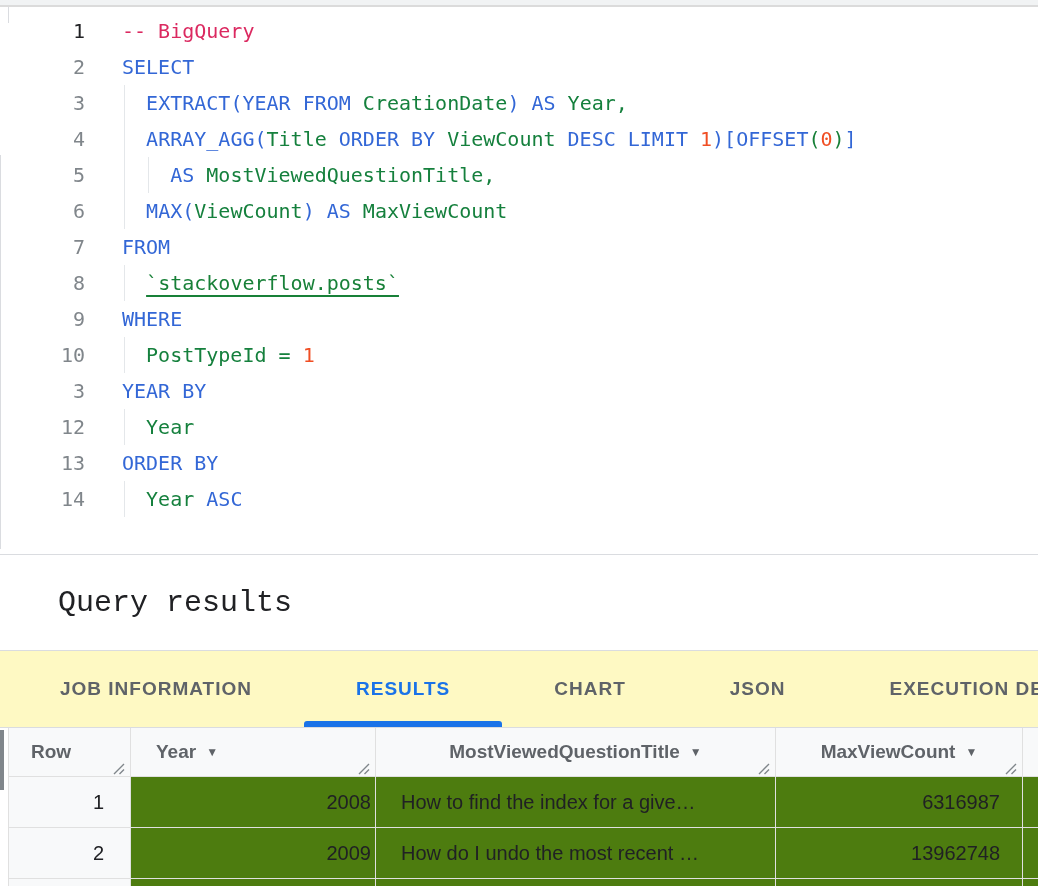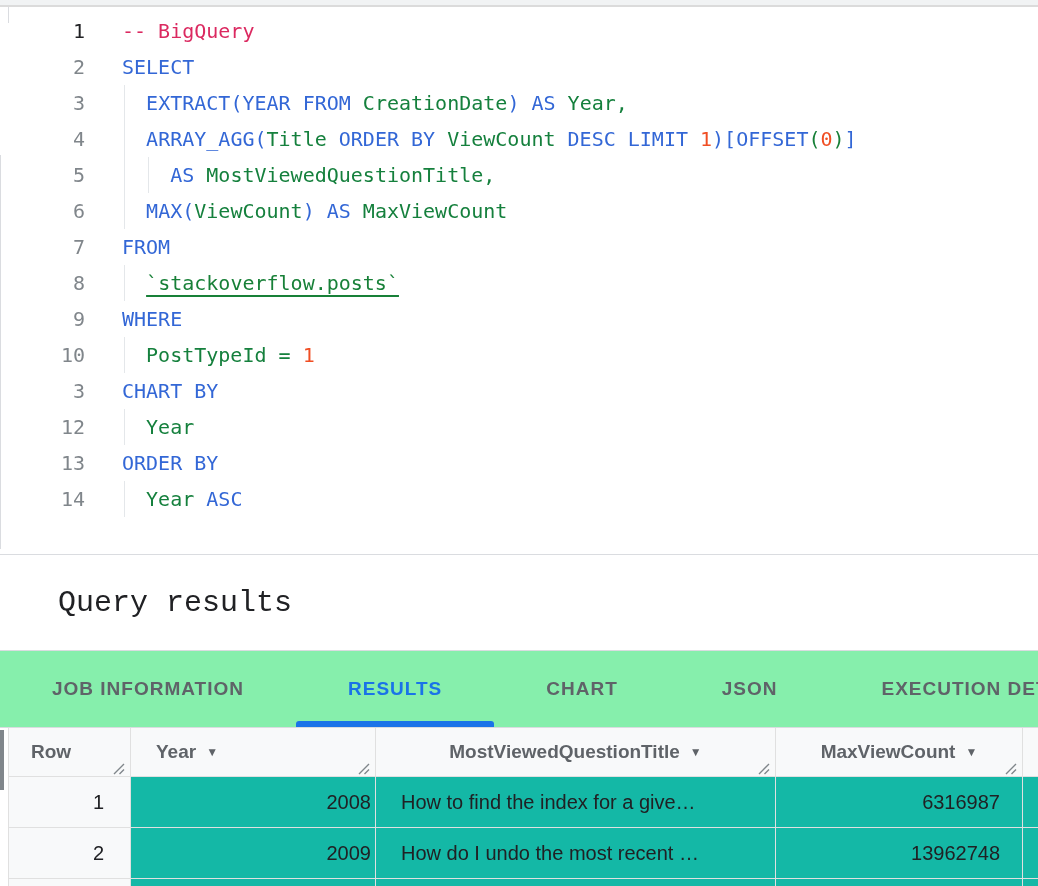--- a/index.html
+++ b/index.html
@@ -38,35 +38,35 @@
   
   .results-title-bar {
     height:95px; border-bottom:1px solid #DADCE0;
     display:flex; align-items:center; padding-left:58px; box-sizing:content-box;
     font-size:30px; font-weight:400; color:#202124; background:#fff;font-family:Liberation Mono, monospace;
   }
 
   
   .tabbar {
     height:76px; border-bottom:1px solid #DADCE0;
-    display:flex; align-items:stretch; background:#86efac;
+    display:flex; align-items:stretch; padding-left:8px; background:#fef9c3;
   }
   .tab {
     position:relative; flex:none; display:flex; align-items:center;
     padding:0 52px; white-space:nowrap; cursor:pointer;
     font-size:19px; font-weight:700; letter-spacing:1px; color:#5F6368;
   }
   .tab.active { color:#1A73E8; }
   .tab .underline {
     position:absolute; left:0; right:0; bottom:0; height:6px;
     background:#1A73E8; border-radius:3px 3px 0 0;
   }
 
   
-  .table { margin-left:8px; border-left:1px solid #E0E0E0; background:#14b8a6; }
+  .table { margin-left:8px; border-left:1px solid #E0E0E0; background:#4d7c0f; }
   .thead { display:flex; height:48px; background:#F8F9FA; border-bottom:1px solid #E0E0E0; }
   .th {
     position:relative; flex:none; display:flex; align-items:center; box-sizing:border-box;
     border-right:1px solid #E0E0E0; font-size:19px; font-weight:700; color:#5F6368;
   }
   .th:nth-child(1) { width:122px; padding-left:22px; }
   .th:nth-child(2) { width:245px; padding-left:25px; }
   .th:nth-child(3) { width:400px; justify-content:center; }
   .th:nth-child(4) { width:247px; justify-content:center; }
   .th.spacer, .td.spacer { flex:1 1 auto; border-right:none; padding:0; }
@@ -95,21 +95,21 @@
       <div class="line"><span class="ln active">1</span><span class="code"><span class="tk-com">-- BigQuery</span></span></div>
       <div class="line"><span class="ln">2</span><span class="code"><span class="tk-kw">SELECT</span></span></div>
       <div class="line"><span class="guide" style="left: 124px;"></span><span class="ln">3</span><span class="code"><span class="tk-pl">  </span><span class="tk-kw">EXTRACT</span><span class="tk-p1">(</span><span class="tk-kw">YEAR</span><span class="tk-pl"> </span><span class="tk-kw">FROM</span><span class="tk-pl"> CreationDate</span><span class="tk-p1">)</span><span class="tk-pl"> </span><span class="tk-kw">AS</span><span class="tk-pl"> Year,</span></span></div>
       <div class="line"><span class="guide" style="left: 124px;"></span><span class="ln">4</span><span class="code"><span class="tk-pl">  </span><span class="tk-kw">ARRAY_AGG</span><span class="tk-p1">(</span><span class="tk-pl">Title </span><span class="tk-kw">ORDER BY</span><span class="tk-pl"> ViewCount </span><span class="tk-kw">DESC</span><span class="tk-pl"> </span><span class="tk-kw">LIMIT</span><span class="tk-pl"> </span><span class="tk-num">1</span><span class="tk-p1">)[</span><span class="tk-kw">OFFSET</span><span class="tk-p2">(</span><span class="tk-num">0</span><span class="tk-p2">)</span><span class="tk-p1">]</span></span></div>
       <div class="line"><span class="guide" style="left: 124px;"></span><span class="guide" style="left: 148px;"></span><span class="ln">5</span><span class="code"><span class="tk-pl">    </span><span class="tk-kw">AS</span><span class="tk-pl"> MostViewedQuestionTitle,</span></span></div>
       <div class="line"><span class="guide" style="left: 124px;"></span><span class="ln">6</span><span class="code"><span class="tk-pl">  </span><span class="tk-kw">MAX</span><span class="tk-p1">(</span><span class="tk-pl">ViewCount</span><span class="tk-p1">)</span><span class="tk-pl"> </span><span class="tk-kw">AS</span><span class="tk-pl"> MaxViewCount</span></span></div>
       <div class="line"><span class="ln">7</span><span class="code"><span class="tk-kw">FROM</span></span></div>
       <div class="line"><span class="guide" style="left: 124px;"></span><span class="ln">8</span><span class="code"><span class="tk-pl">  </span><span class="tk-tbl">`stackoverflow.posts`</span></span></div>
       <div class="line"><span class="ln">9</span><span class="code"><span class="tk-kw">WHERE</span></span></div>
       <div class="line"><span class="guide" style="left: 124px;"></span><span class="ln">10</span><span class="code"><span class="tk-pl">  PostTypeId = </span><span class="tk-num">1</span></span></div>
-      <div class="line"><span class="ln">3</span><span class="code"><span class="tk-kw">CHART BY</span></span></div>
+      <div class="line"><span class="ln">3</span><span class="code"><span class="tk-kw">YEAR BY</span></span></div>
       <div class="line"><span class="guide" style="left: 124px;"></span><span class="ln">12</span><span class="code"><span class="tk-pl">  Year</span></span></div>
       <div class="line"><span class="ln">13</span><span class="code"><span class="tk-kw">ORDER BY</span></span></div>
       <div class="line"><span class="guide" style="left: 124px;"></span><span class="ln">14</span><span class="code"><span class="tk-pl">  Year </span><span class="tk-kw">ASC</span></span></div>
     </div>
 </div>
 
 <div class="results-title-bar">
   <span>Query results</span>
 </div>
 

